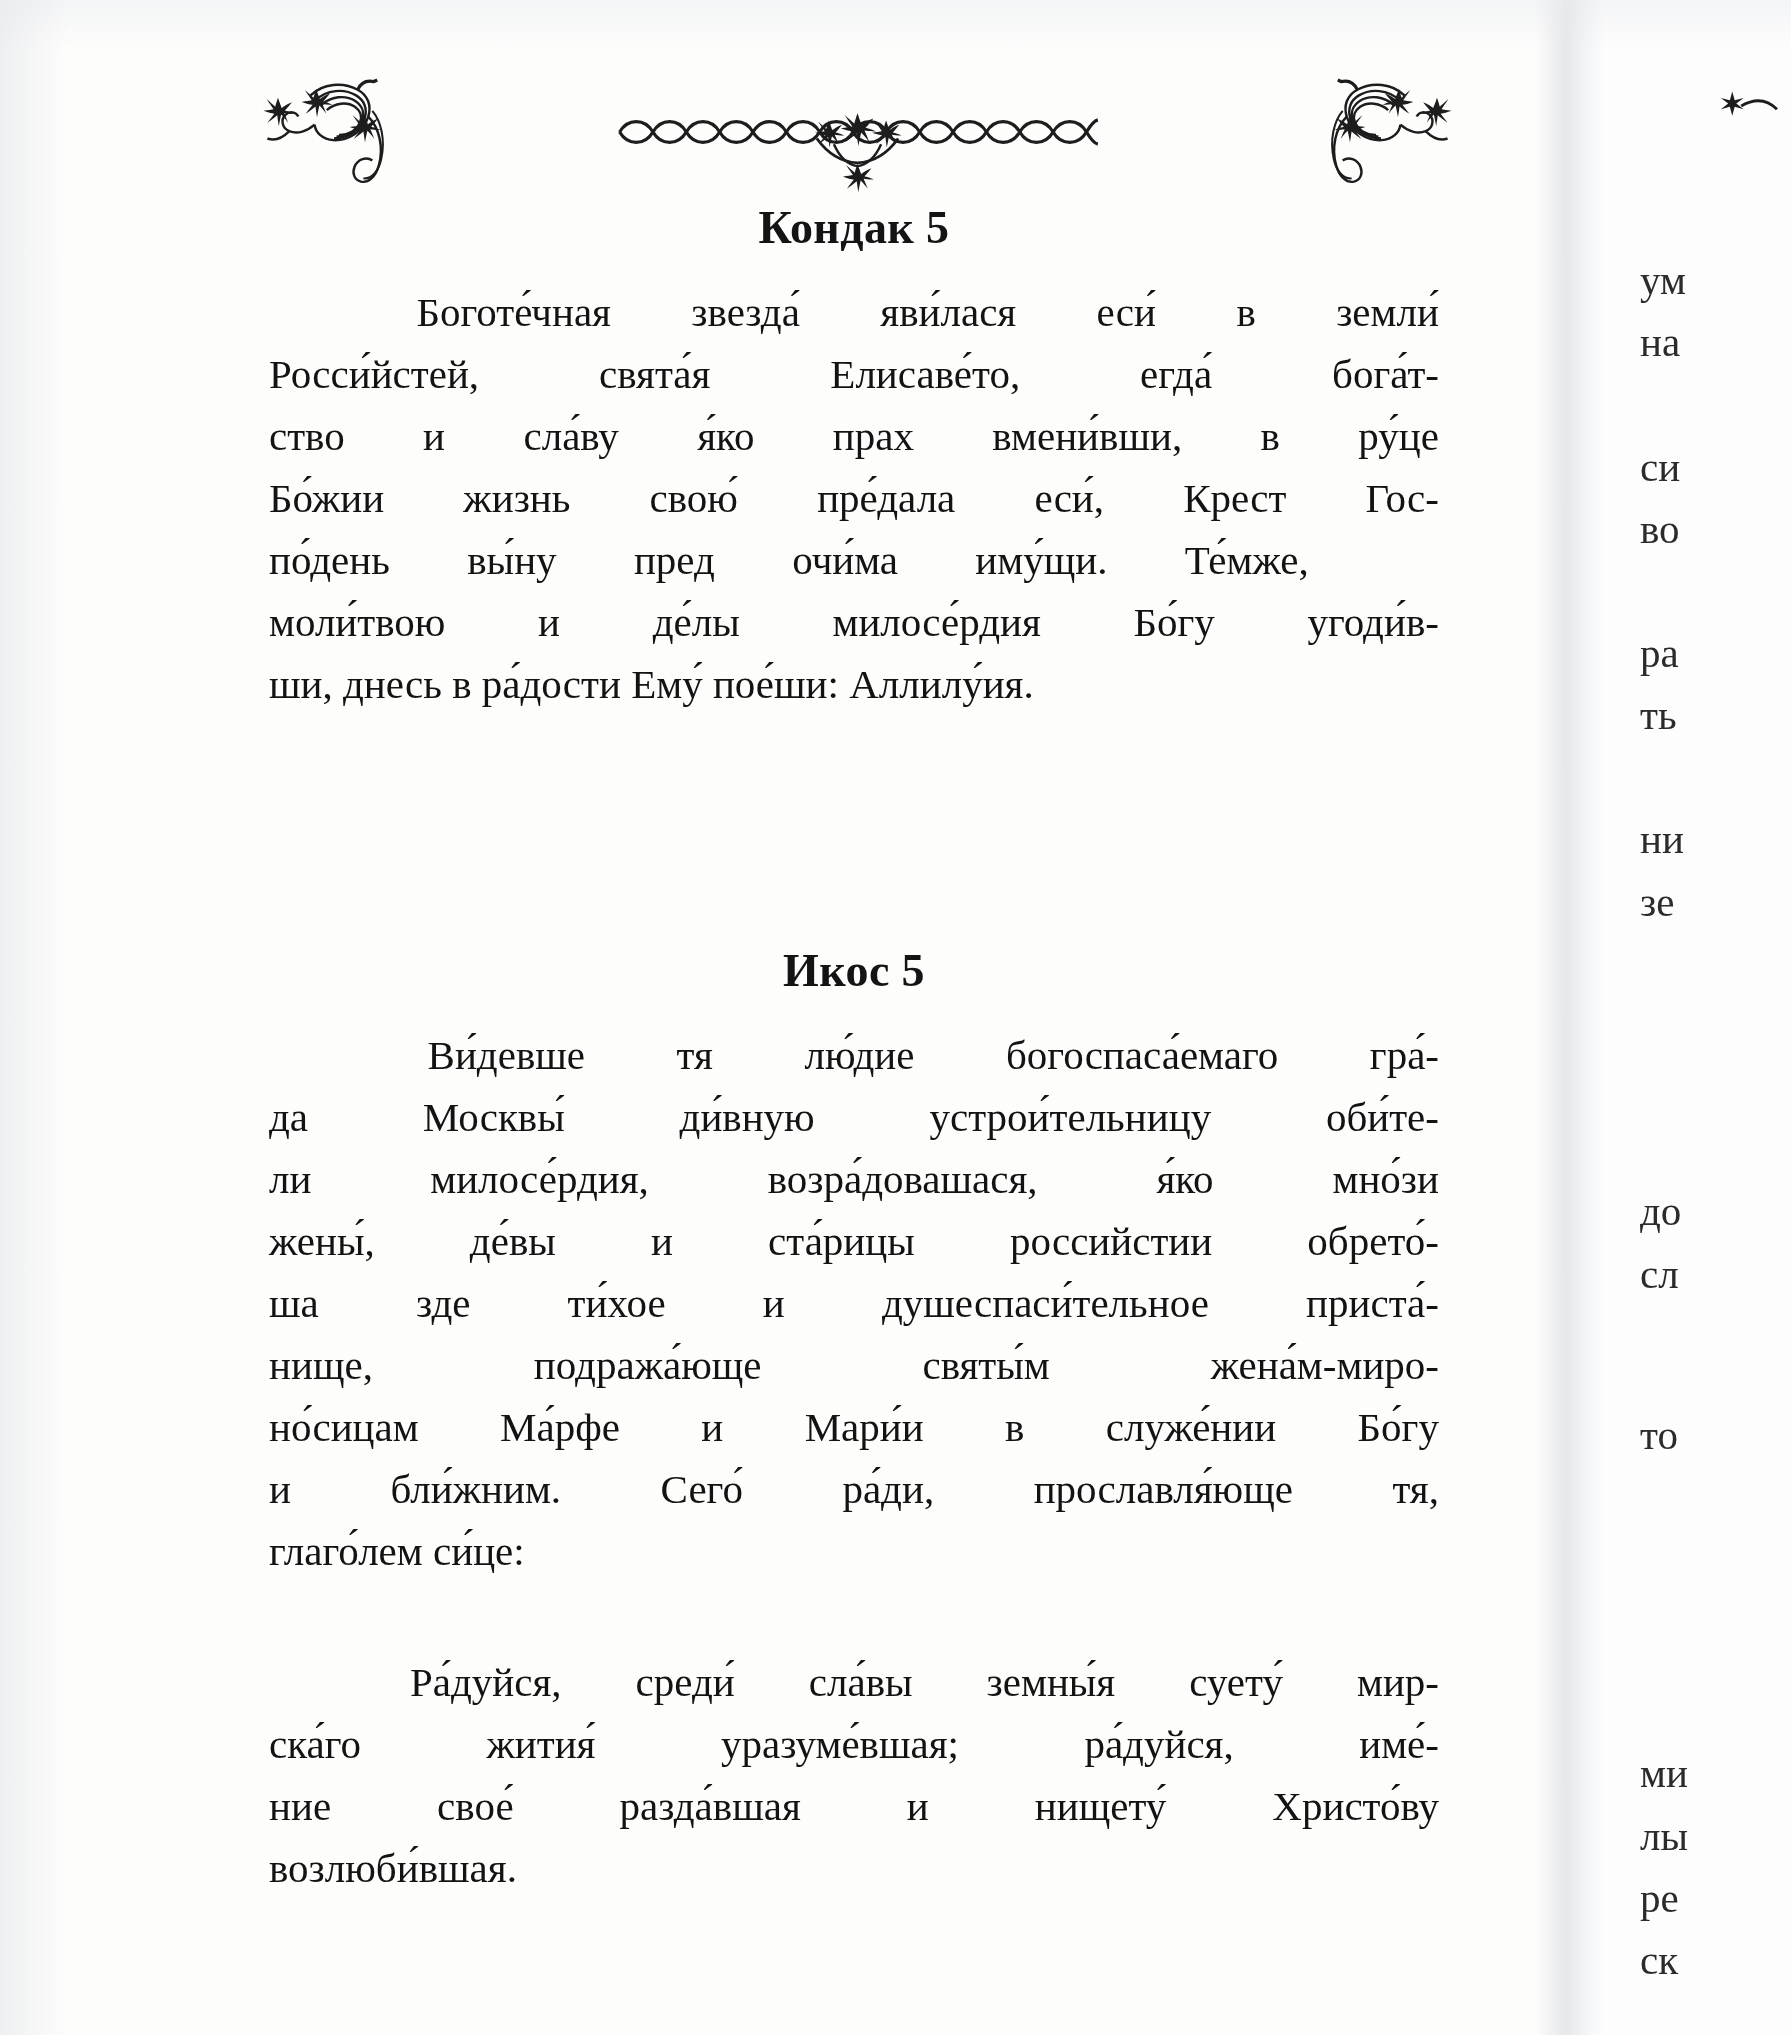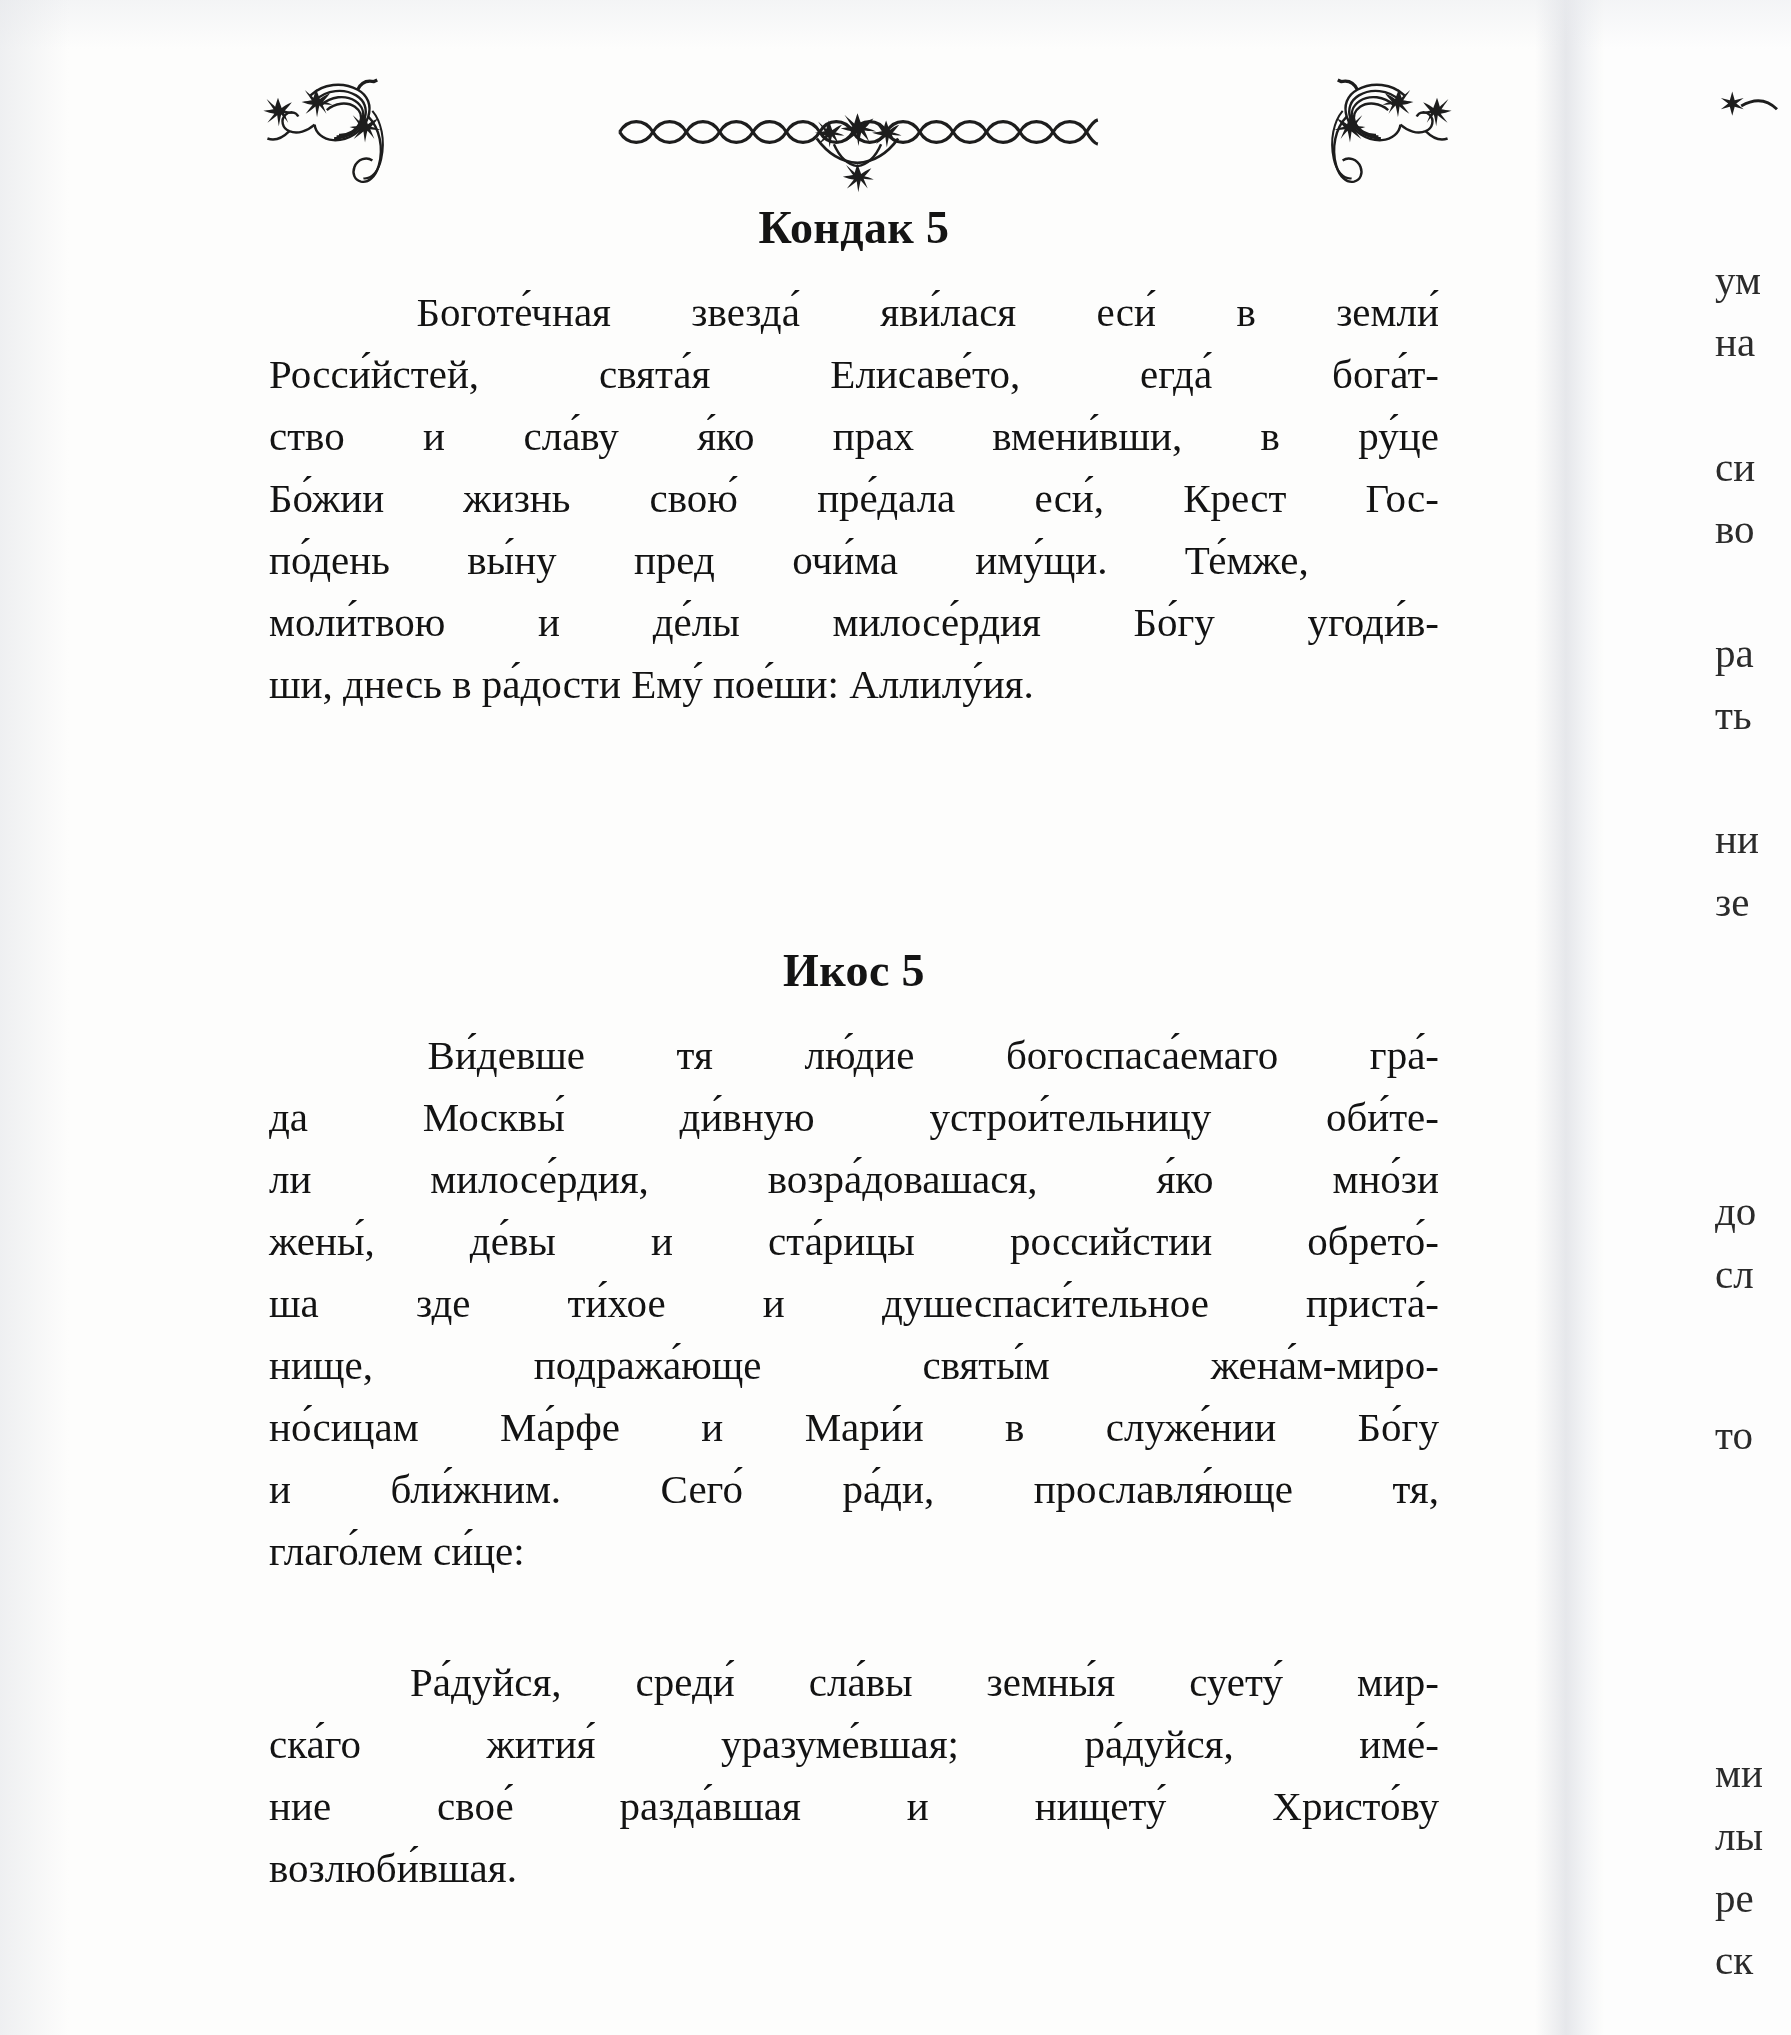--- a/index.html
+++ b/index.html
@@ -88,21 +88,21 @@
   #p-radujsya{top:1651px;}
 
   
   .bleed{
     position:absolute;
     color:#2b2b2b;
     font-size:41px;
     line-height:62px;
     font-family:"Liberation Serif","DejaVu Serif",serif;
     white-space:nowrap;
-    left:1715px;
+    left:1640px;
   }
   .bleed-orn{
     position:absolute;left:1716px;top:80px;width:85px;height:61px;
     overflow:hidden;
   }
   .bleed-orn svg{display:block;width:187px;height:61px;}
 </style>
 </head>
 <body>
 

